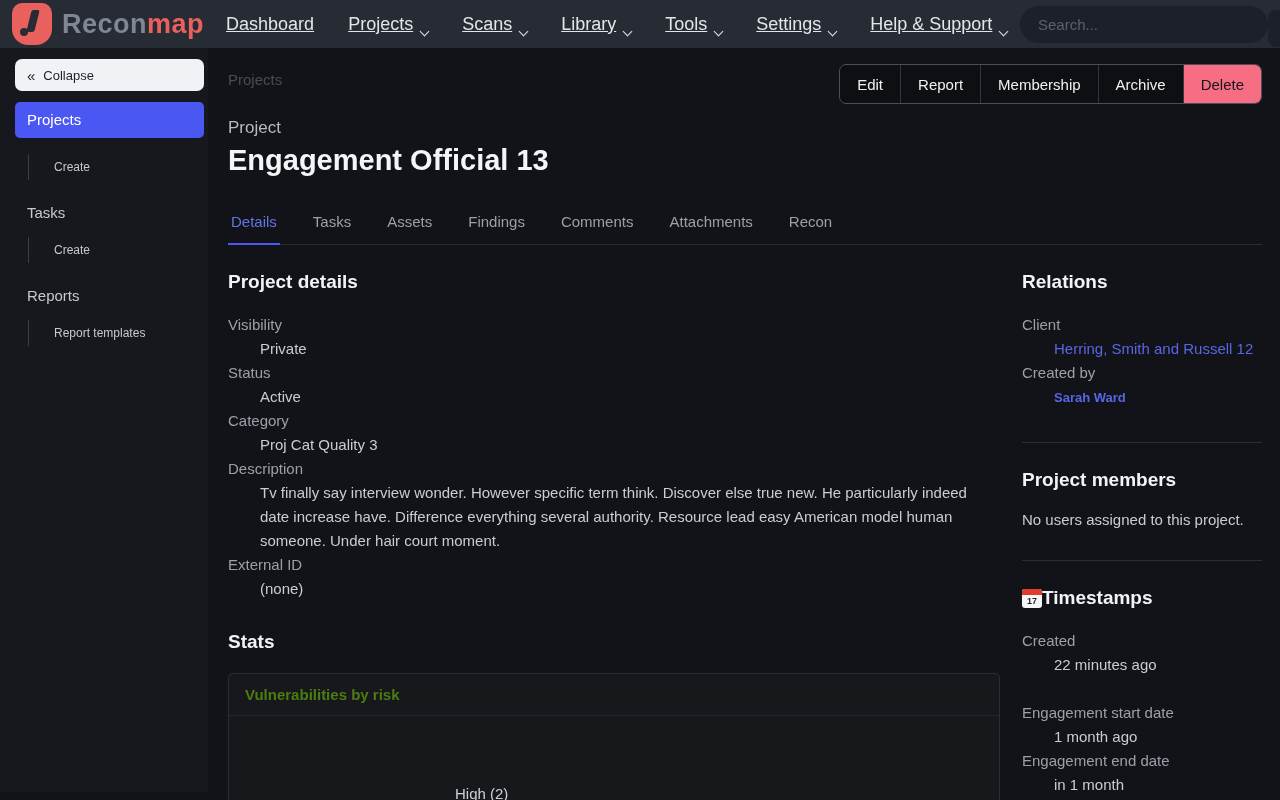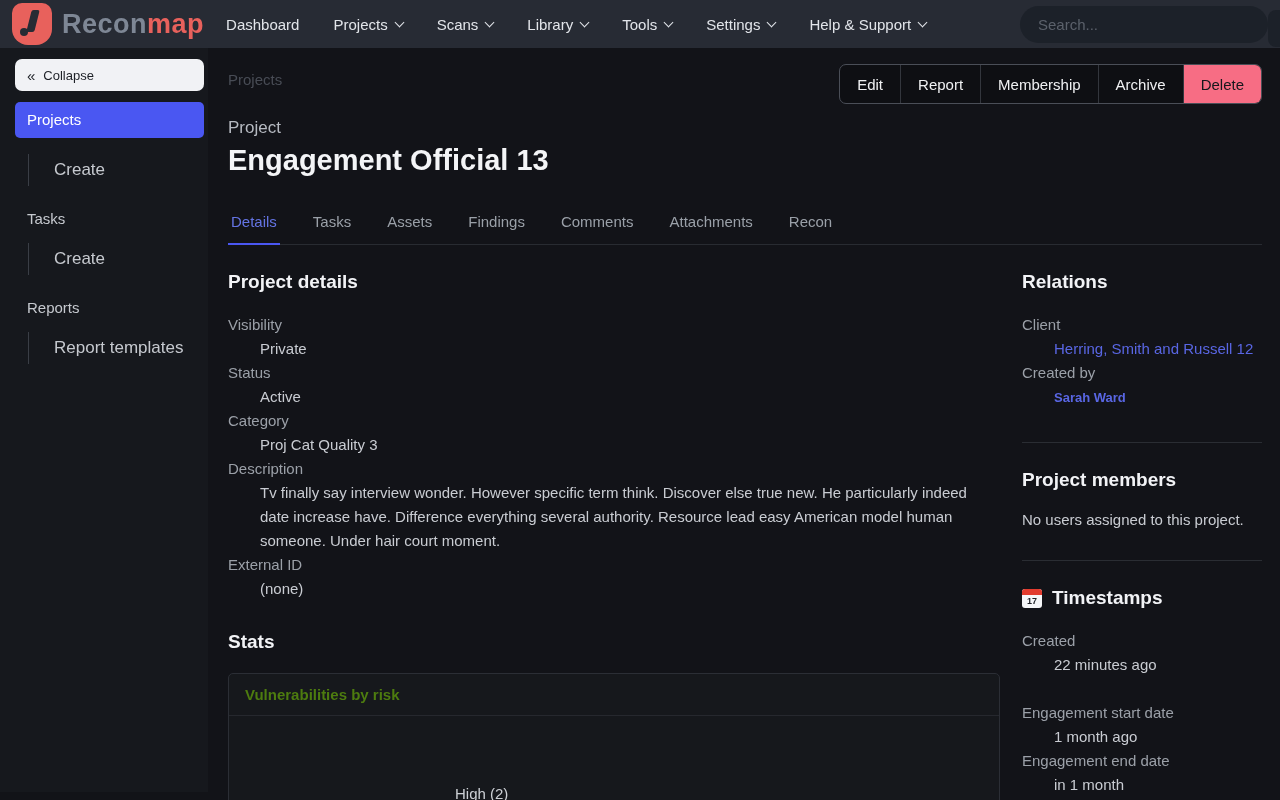--- a/index.html
+++ b/index.html
@@ -23,21 +23,21 @@
     background:#272b34; transform:skewX(-14deg); border-radius:2px;
   }
   .logo .dot {
     position:absolute; left:8px; bottom:9px; width:8px; height:8px;
     background:#272b34; border-radius:50%;
   }
   .brand-text { font-size:27px; font-weight:800; letter-spacing:.5px; }
   .brand-recon { color:#7e8795; }
   .brand-map { color:#e8615c; }
   .nav-items { display:flex; align-items:center; gap:34px; margin-left:4px; }
-  .nav-item { color:#e2e5ea; font-size:15px; display:flex; align-items:center; cursor:pointer; white-space:nowrap; }
+  .nav-item { color:#e2e5ea; font-size:18px; display:flex; align-items:flex-end; cursor:pointer; white-space:nowrap;text-decoration:underline; }
   .chev {
     display:inline-block; width:7px; height:7px; margin-left:8px; margin-top:-3px;
     border-right:1.7px solid currentColor; border-bottom:1.7px solid currentColor;
     transform:rotate(45deg);
   }
   .search-wrap { margin-left:auto; }
   .search-input {
     width:248px; height:37px; background:#1c2129; border:none; outline:none;
     border-radius:19px; color:#dfe2e7; font-size:15px; padding:0 18px;
     font-family:inherit;
@@ -55,21 +55,21 @@
     border:none; border-radius:7px; font-size:13px; font-family:inherit;
     display:flex; align-items:center; gap:8px; padding:0 12px; cursor:pointer;
   }
   .collapse-btn .laquo { font-size:15px; }
   .side-section { margin-top:24px; font-size:15px; color:#c6c9cf; padding-left:12px; cursor:pointer; }
   .side-section.active {
     background:#4a57f2; color:#fff; width:189px; height:36px; line-height:36px;
     border-radius:5px; margin-top:11px;
   }
   .side-children { margin:16px 0 0 13px; border-left:1px solid #3a3e46; }
-  .side-child { padding:6px 0 6px 25px; font-size:17px; color:#c6c9cf; cursor:pointer; }
+  .side-child { padding:6px 0 6px 25px; font-size:12px; color:#c6c9cf; cursor:pointer; }
   
   .main { flex:1 1 auto; background:#121318; padding:16px 18px 0 20px; position:relative; }
   .main-top { display:flex; align-items:flex-start; justify-content:space-between; }
   .breadcrumb { font-size:15px; color:#484c55; margin-top:7px; cursor:pointer; }
   .btn-group {
     display:flex; border:1px solid #4a4e57; border-radius:7px; overflow:hidden;
     background:#0e0f13; height:40px;
   }
   .btn {
     background:transparent; border:none; border-left:1px solid #33363d;
@@ -105,21 +105,21 @@
   .card-header {
     padding:12px 16px; font-size:15px; font-weight:700; color:#4d7c0f;
     border-bottom:1px solid #26282e;
   }
   .plot { position:relative; height:256px; overflow:hidden; }
   .pie-label { position:absolute; left:226px; top:69px; font-size:15px; color:#cdd0d5; }
   
   .col-right .link { color:#5966e3; font-size:15px; line-height:24px; cursor:pointer; }
   .col-right .link.small { font-size:13px; font-weight:700; line-height:24px; }
   .divider { border:none; border-top:1px solid #2a2d33; margin:32px 0 26px 0; }
-  .ts-head { display:flex; align-items:center; gap:10px; margin-bottom:20px; }
+  .ts-head { display:flex; align-items:center; margin-bottom:20px; }
   .ts-head .section-h { margin-bottom:0; }
   .cal-icon {
     width:20px; height:19px; background:#f5f6f8; border-radius:3px; position:relative;
     overflow:hidden; flex:0 0 auto;
   }
   .cal-icon .cal-top { height:6px; background:#e23b2e; }
   .cal-icon .cal-day {
     font-size:9px; font-weight:700; color:#1d2026; text-align:center; line-height:13px;
   }
   .dl-gap { margin-top:24px; }

